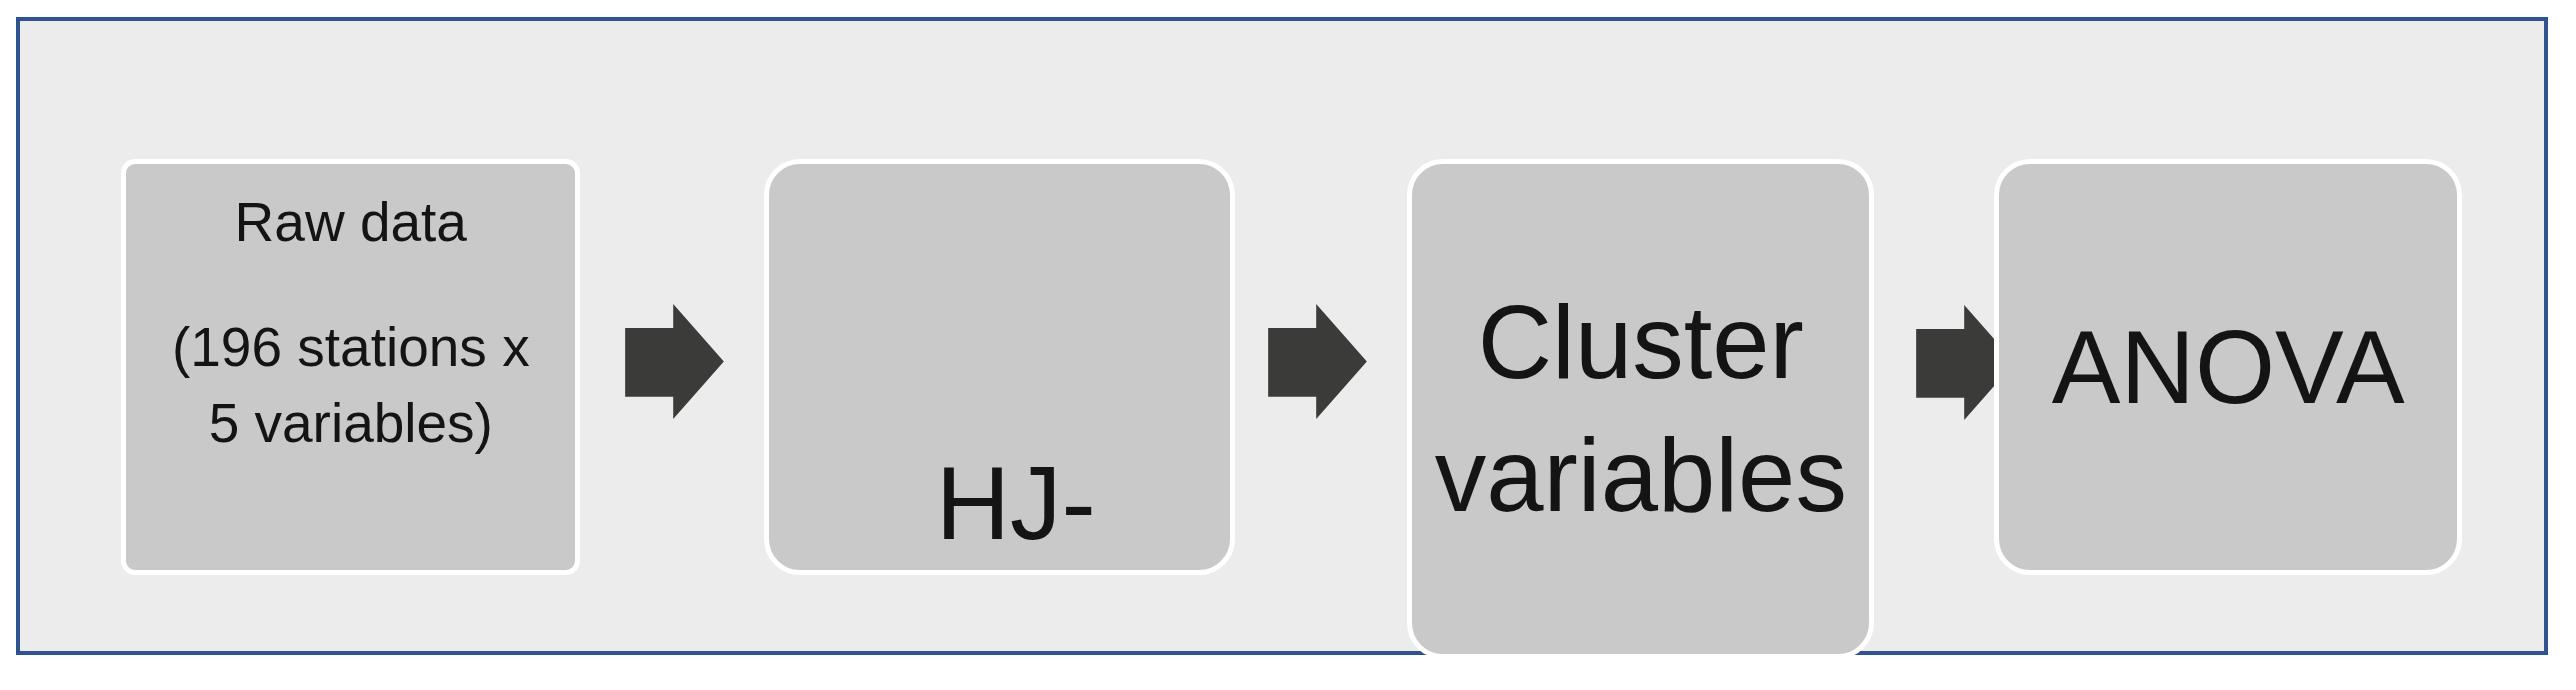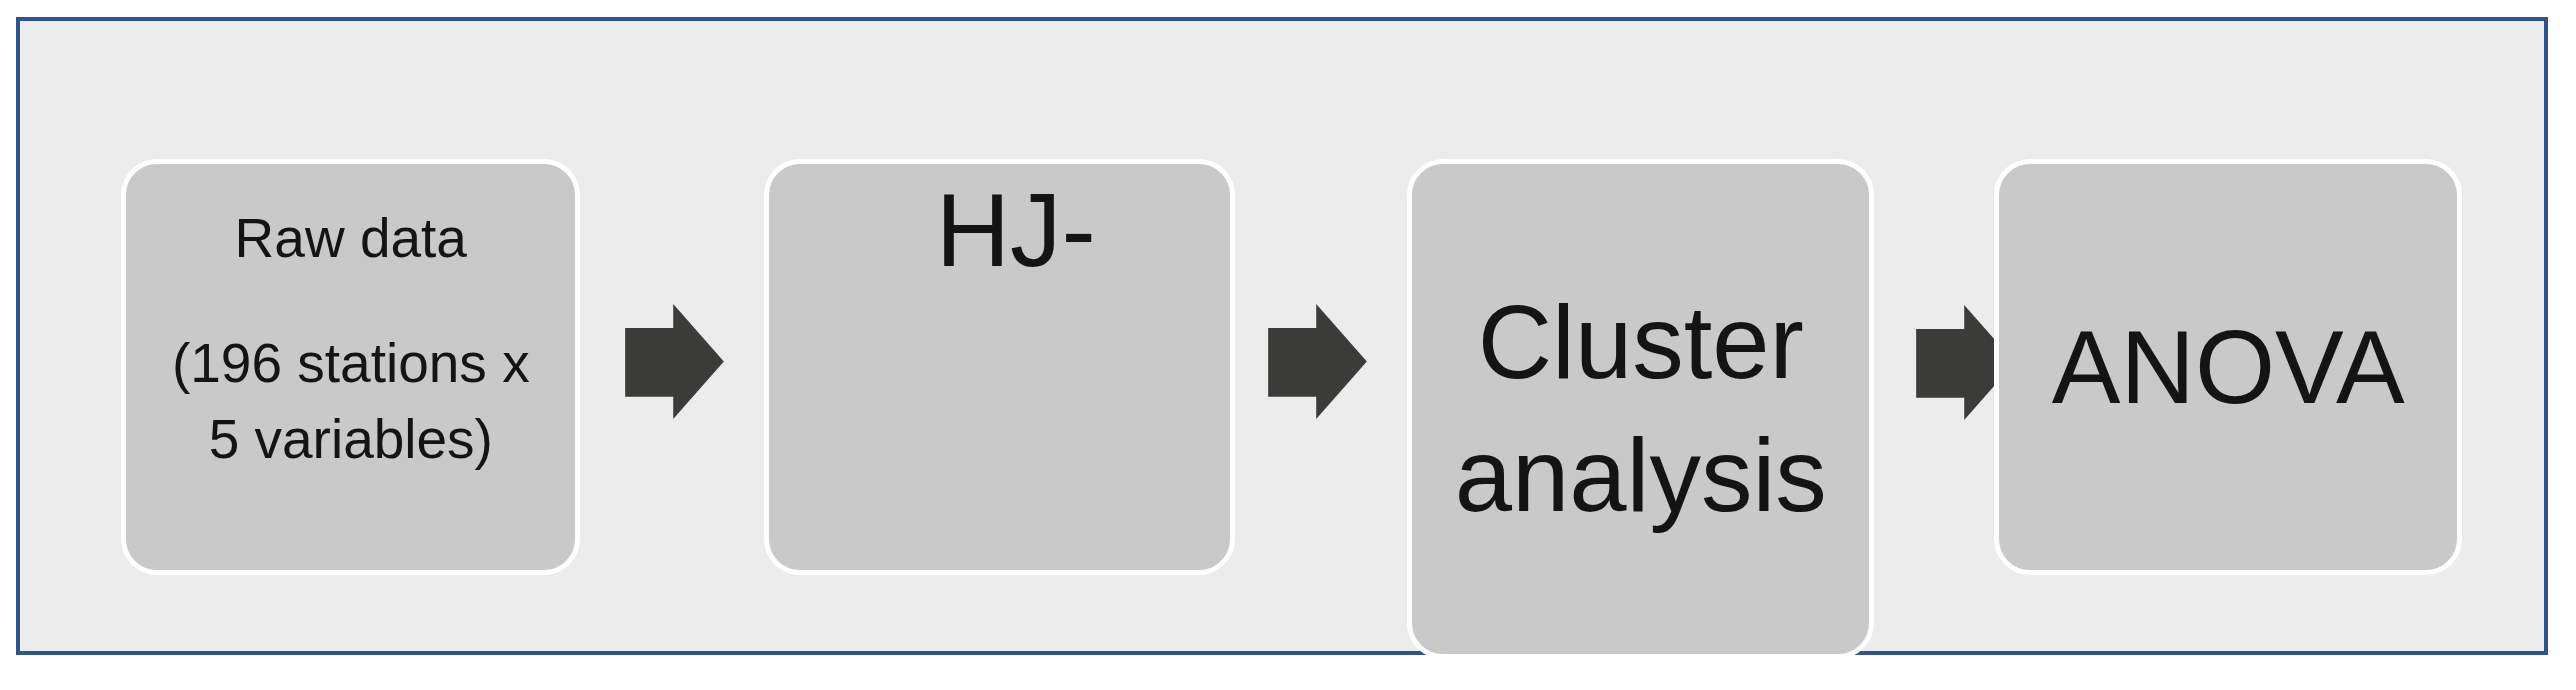--- a/index.html
+++ b/index.html
@@ -30,22 +30,22 @@
     box-sizing: border-box;
     background: var(--box-fill, #c9c9c9);
     border: 5.2px solid var(--box-border, #ffffff);
     border-radius: 36px;
     color: var(--text, #141414);
     text-align: center;
     display: flex;
     flex-direction: column;
     align-items: center;
   }
-  .box-1 { left: 101px;  top: 138px; width: 459px; height: 416px; padding-top: 36px; justify-content: flex-start; }
-  .box-2 { left: 744px;  top: 138px; width: 471px; height: 416px; justify-content: space-between; padding-left: 32px; }
+  .box-1 { left: 101px;  top: 138px; width: 459px; height: 416px; padding-top: 20px; justify-content: flex-start; border-radius: 14px; }
+  .box-2 { left: 744px;  top: 138px; width: 471px; height: 416px; justify-content: flex-end; padding-left: 32px; }
   .box-3 { left: 1387px; top: 138px; width: 467px; height: 500px; justify-content: center; }
   .box-4 { left: 1974px; top: 138px; width: 468px; height: 416px; justify-content: center; }
   .line {
     white-space: nowrap;
   }
   .line-small {
     font-size: 55px;
     line-height: 76px;
   }
   .line-small.para-gap {
@@ -86,21 +86,21 @@
     <div class="box box-2">
       <div class="line line-big">HJ-</div>
     </div>
 
     <svg class="arrow arrow-2" viewBox="0 0 115 134" xmlns="http://www.w3.org/2000/svg" aria-hidden="true">
       <polygon points="0,28 56,28 56,0 115,67 56,134 56,108 0,108"></polygon>
     </svg>
 
     <div class="box box-3">
       <div class="line line-big">Cluster</div>
-      <div class="line line-big">analysis</div>
+      <div class="line line-big">variables</div>
     </div>
 
     <svg class="arrow arrow-3" viewBox="0 0 115 134" xmlns="http://www.w3.org/2000/svg" aria-hidden="true">
       <polygon points="0,28 56,28 56,0 115,67 56,134 56,108 0,108"></polygon>
     </svg>
 
     <div class="box box-4">
       <div class="line line-big">ANOVA</div>
     </div>
 

